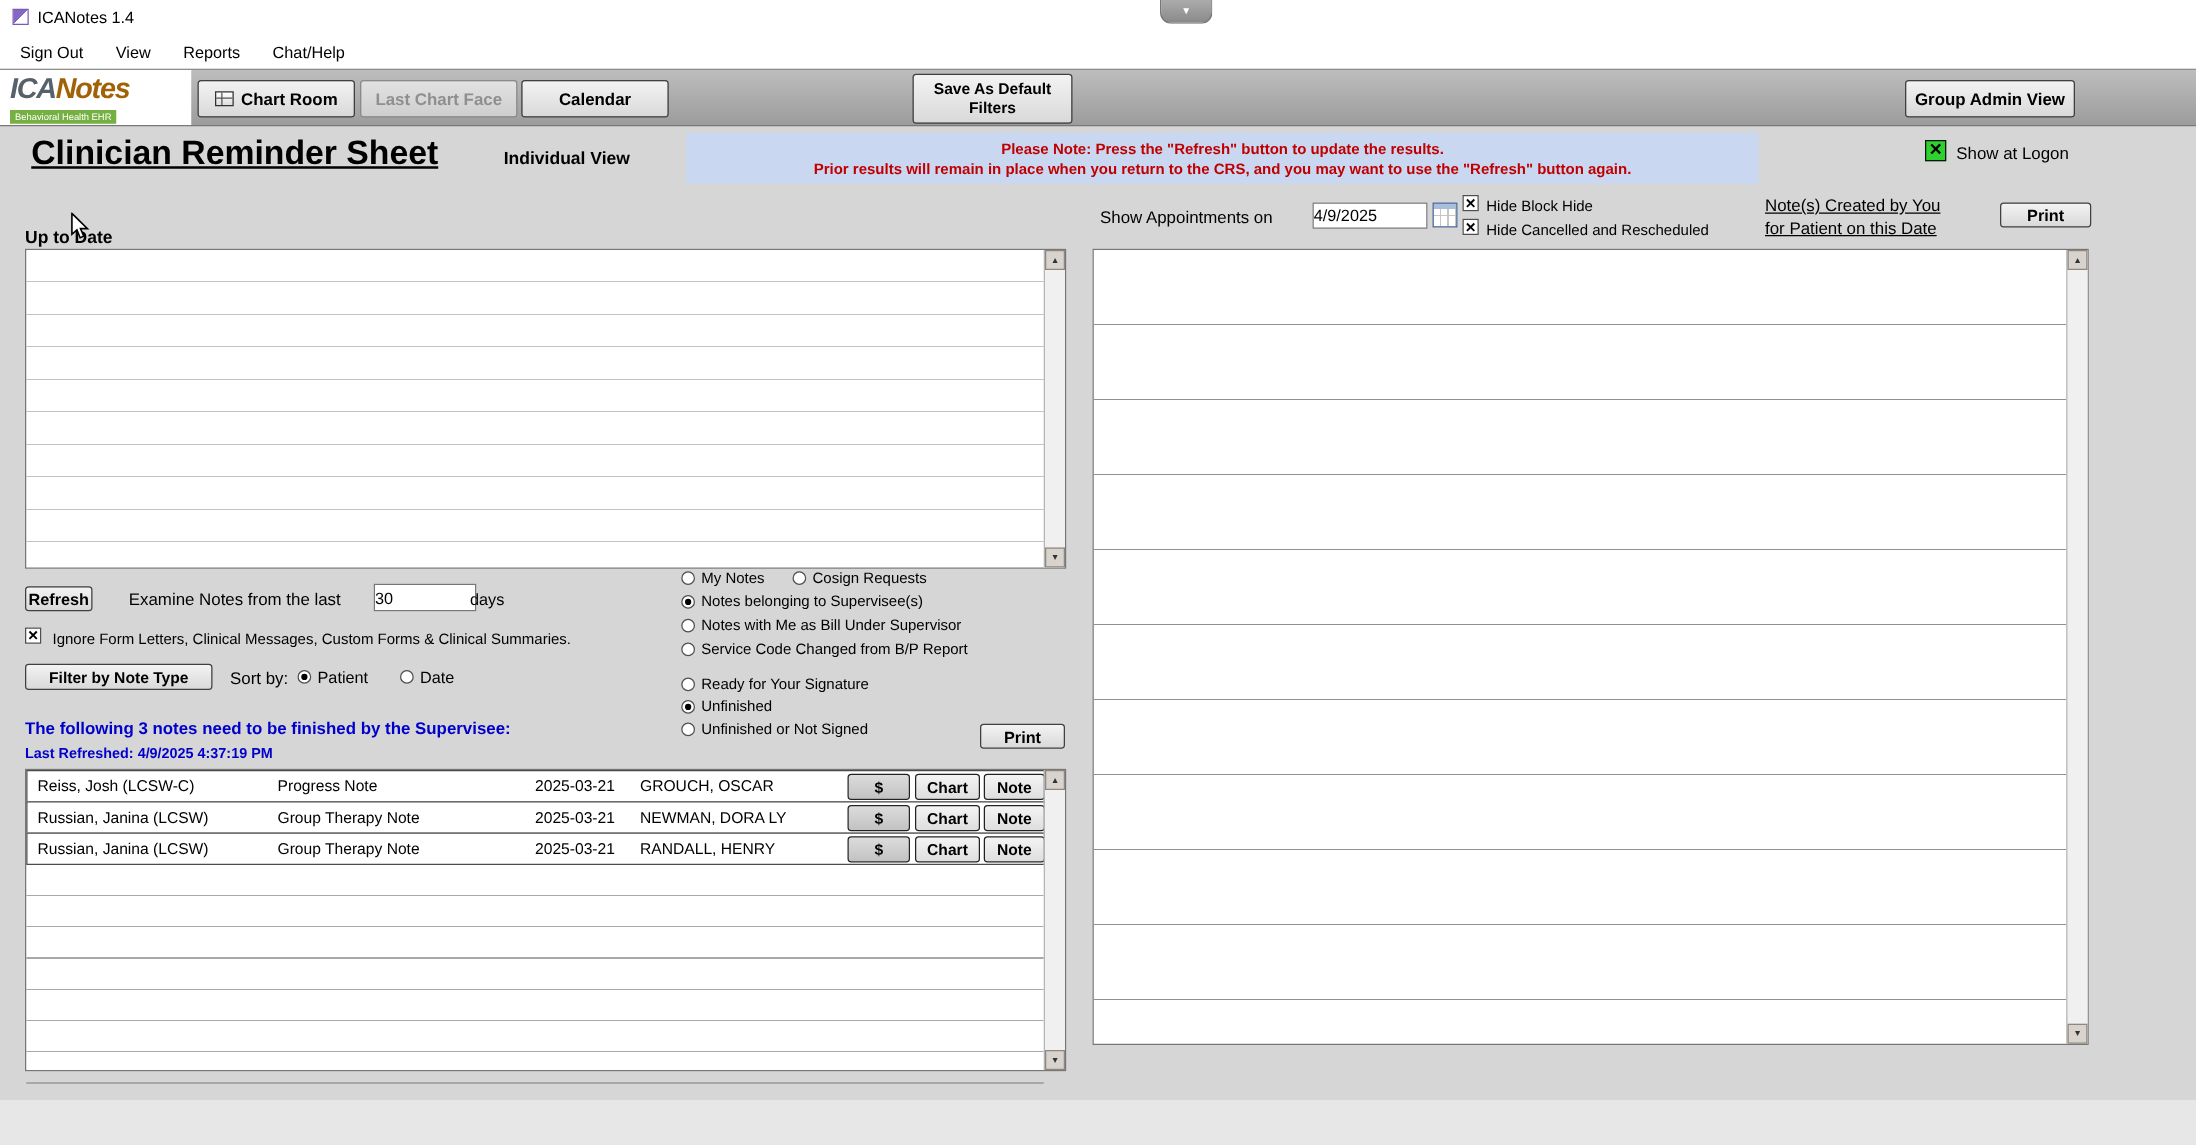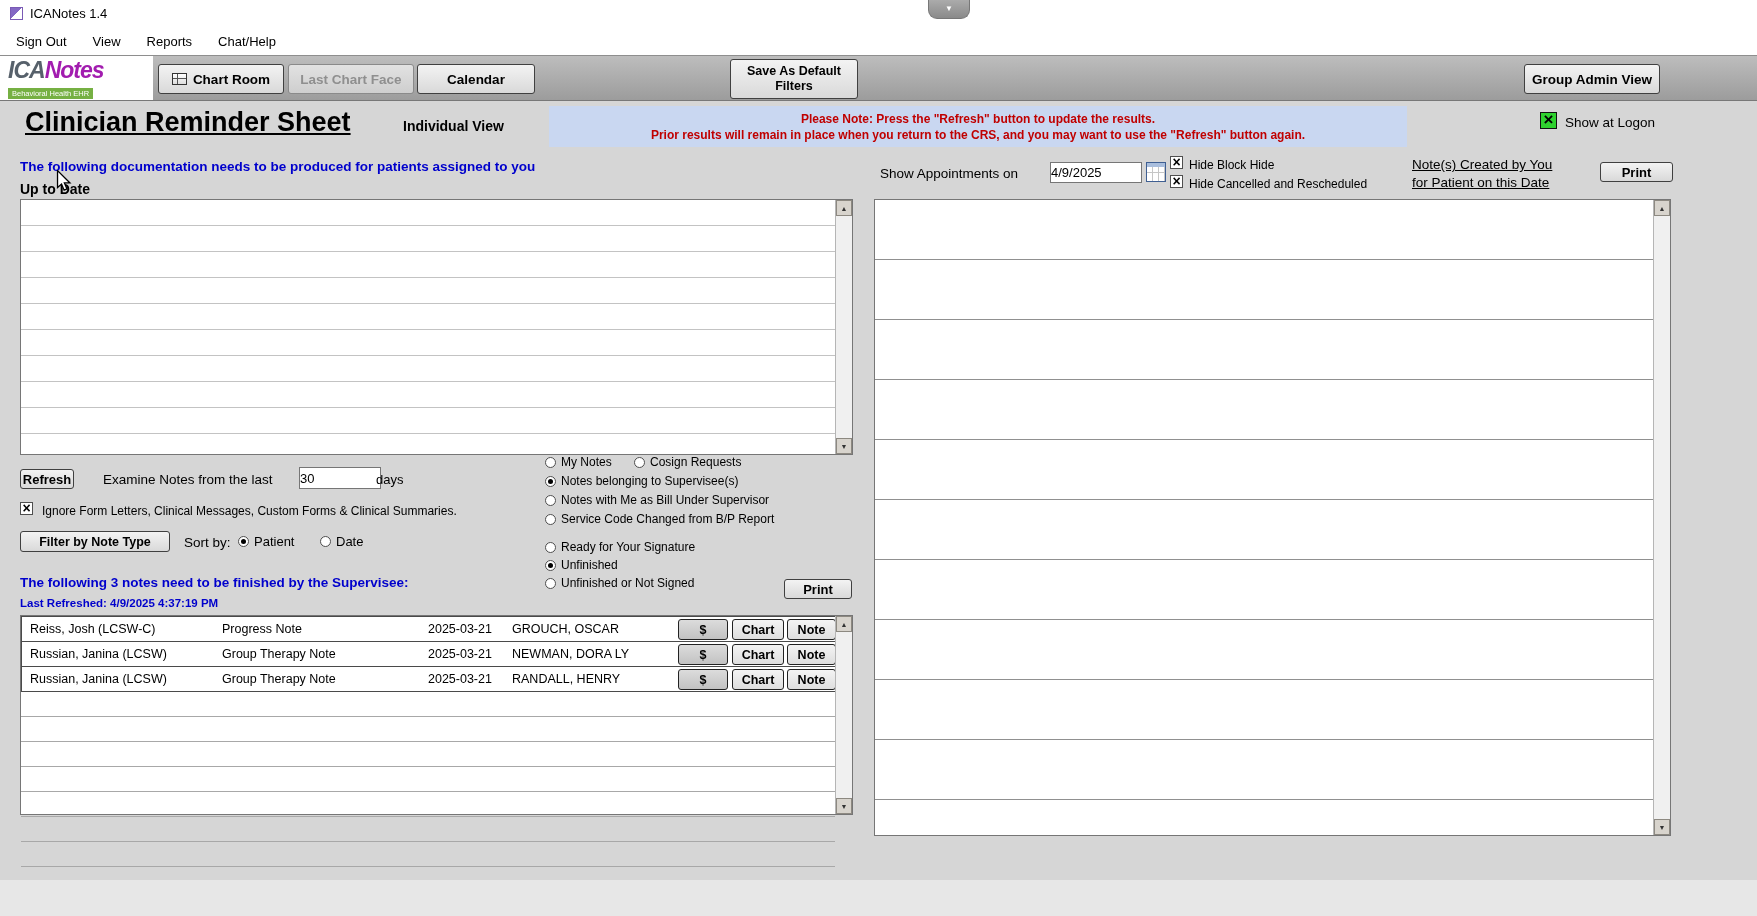--- a/index.html
+++ b/index.html
@@ -9,21 +9,21 @@
 .t{position:absolute;white-space:nowrap}
 .titlebar{position:absolute;left:0;top:0;width:100%;height:28px;background:#fff}
 .appicon{position:absolute;left:10px;top:7px;width:13px;height:13px;border:1px solid #7a5ab5;background:linear-gradient(135deg,#8468c4 0 50%,#fff 50%)}
 .apptitle{position:absolute;left:30px;top:6px;font-size:13px}
 .top-chevron{position:absolute;left:928px;top:0;width:42px;height:19px;background:linear-gradient(#ababab,#8a8a8a);border:1px solid #777;border-top:none;border-radius:0 0 9px 9px;color:#fff;text-align:center;font-size:8px;line-height:17px;cursor:pointer;z-index:5}
 .menubar{position:absolute;left:0;top:28px;width:100%;height:27px;background:#fff;display:flex;align-items:center;padding-left:10px;gap:14px}
 .menu-item{padding:2px 6px;font-size:13px;cursor:pointer;white-space:nowrap}
 .toolbar{position:absolute;left:0;top:55px;width:100%;height:46px;background:linear-gradient(#bdbdbd,#9c9c9c);border-top:1px solid #8e8e8e;border-bottom:1px solid #787878}
 .logo{position:absolute;left:0;top:0;width:153px;height:44px;background:#fff;padding:1px 0 0 8px;overflow:hidden}
 .logo-ica{font-size:23px;font-weight:bold;font-style:italic;color:#57616b;letter-spacing:-1px}
-.logo-notes{font-size:23px;font-weight:bold;font-style:italic;color:#a21caf;letter-spacing:-1px}
+.logo-notes{font-size:23px;font-weight:bold;font-style:italic;color:#a16207;letter-spacing:-1px}
 .logo-tag{display:inline-block;background:#76b043;color:#fff;font-size:7.5px;padding:1px 4px;margin-top:-4px;white-space:nowrap}
 .btn{position:absolute;display:flex;align-items:center;justify-content:center;background:linear-gradient(#f3f3f3,#d9d9d9);border:1px solid #404040;border-radius:3px;font-weight:bold;color:#000;cursor:pointer;white-space:nowrap}
 .btn.disabled{color:#8f8f8f;border-color:#8a8a8a;background:linear-gradient(#e2e2e2,#cecece);cursor:default}
 .cr-icon{display:inline-block;width:15px;height:12px;border:1px solid #333;background:linear-gradient(#fff,#ddd);margin-right:6px;position:relative;flex:0 0 auto}
 .cr-icon::before{content:"";position:absolute;left:4px;top:0;bottom:0;width:1px;background:#555}
 .cr-icon::after{content:"";position:absolute;left:0;right:0;top:4px;height:1px;background:#555}
 .notice{position:absolute;left:549px;top:106px;width:858px;height:41px;background:#c9d7f1;display:flex;flex-direction:column;align-items:center;justify-content:center;color:#c00000;font-weight:bold;font-size:12px;line-height:16px;text-align:center}
 .cb{position:absolute;background:#fff;border:1px solid #4f4f4f;text-align:center;font-weight:bold;color:#000;cursor:pointer}
 .cb.checked::before{content:"×"}
 .cb.sm{width:13px;height:13px;font-size:14px;line-height:11px}
@@ -92,21 +92,20 @@
 
   <div class="pagetitle">Clinician Reminder Sheet</div>
   <div class="t" style="left:403px;top:118px;font-size:14px;font-weight:bold">Individual View</div>
   <div class="notice">
     <span>Please Note: Press the "Refresh" button to update the results.</span>
     <span>Prior results will remain in place when you return to the CRS, and you may want to use the "Refresh" button again.</span>
   </div>
   <span class="cb green checked" style="left:1540px;top:112px"></span>
   <div class="t" style="left:1565px;top:115px;font-size:13.5px">Show at Logon</div>
 
-  <div class="t blue" style="left:20px;top:159px;font-size:13.5px">The following documentation needs to be produced for patients assigned to you</div>
   <div class="t" style="left:20px;top:181px;width:833px;text-align:left;font-size:14px;font-weight:bold">Up to Date</div>
 
   <div class="listbox" style="left:20px;top:199px;width:833px;height:256px">
     <div class="grid" style="top:0;height:256px;background-image:repeating-linear-gradient(to bottom,transparent 0 25px,#c3c3c3 25px 26px);background-size:100% 235px"></div>
     <div class="vsb">
       <div class="sbtn up">▲</div>
       <div class="sbtn down">▼</div>
     </div>
   </div>
 
@@ -167,21 +166,21 @@
     <span>Unfinished or Not Signed</span>
   </label>
 
   <div class="btn" style="left:784px;top:579px;width:68px;height:20px;font-size:13px">
     <span>Print</span>
   </div>
 
   <div class="t blue" style="left:20px;top:575px;font-size:13.5px">The following 3 notes need to be finished by the Supervisee:</div>
   <div class="t blue" style="left:20px;top:597px;font-size:11.5px">Last Refreshed: 4/9/2025 4:37:19 PM</div>
 
-  <div class="listbox" style="left:20px;top:615px;width:833px;height:200px">
+  <div class="listbox" style="left:20px;top:615px;width:833px;height:242px">
     <div class="grid" style="top:76px;height:177px;background-image:repeating-linear-gradient(to bottom,transparent 0 24px,#a8a8a8 24px 25px);background-size:100% 177px"></div>
 
     <div class="trow" style="top:0;width:815px">
       <span class="c" style="left:8px">Reiss, Josh (LCSW-C)</span>
       <span class="c" style="left:200px">Progress Note</span>
       <span class="c" style="left:406px">2025-03-21</span>
       <span class="c" style="left:490px">GROUCH, OSCAR</span>
       <span class="rbtn money" style="left:656px;width:50px">$</span>
       <span class="rbtn white" style="left:710px;width:52px">Chart</span>
       <span class="rbtn white" style="left:765px;width:49px">Note</span>

